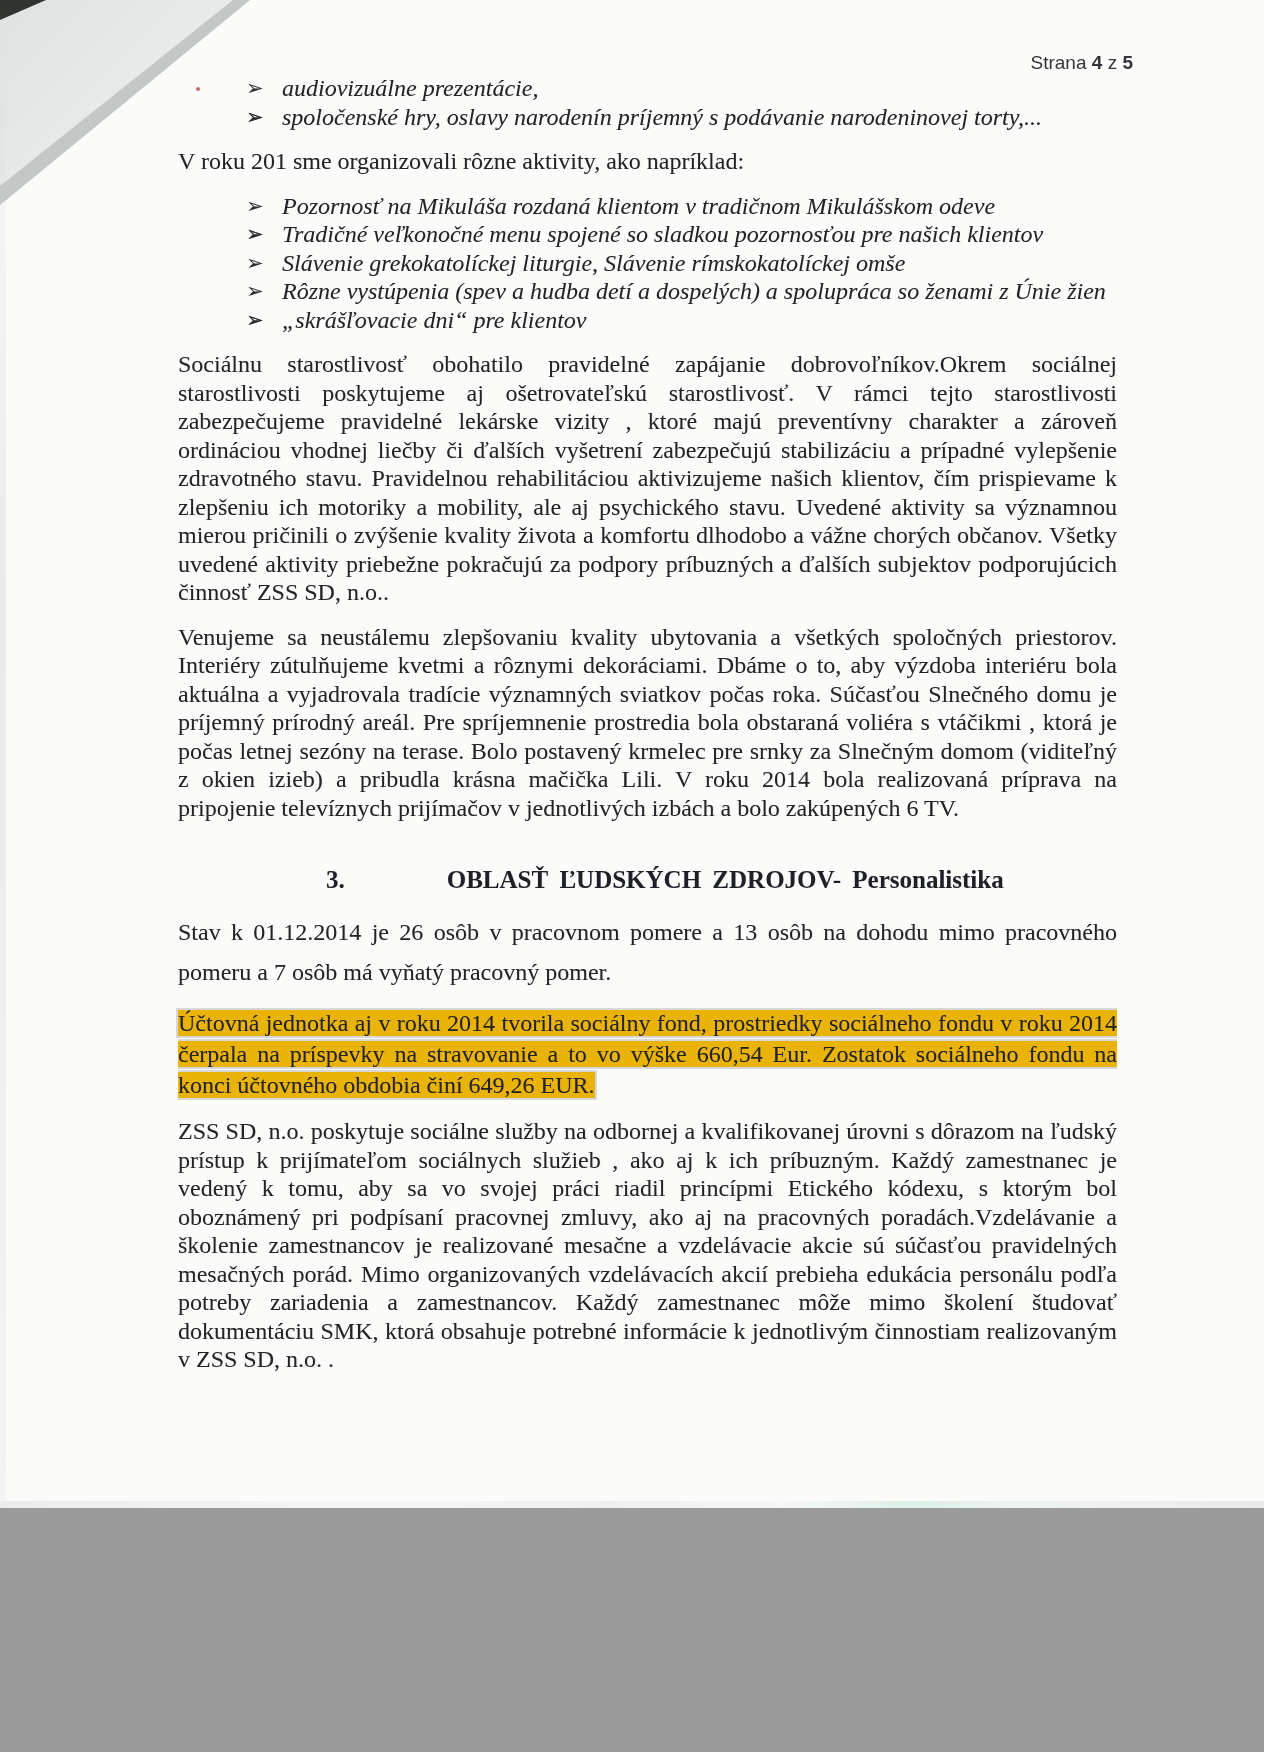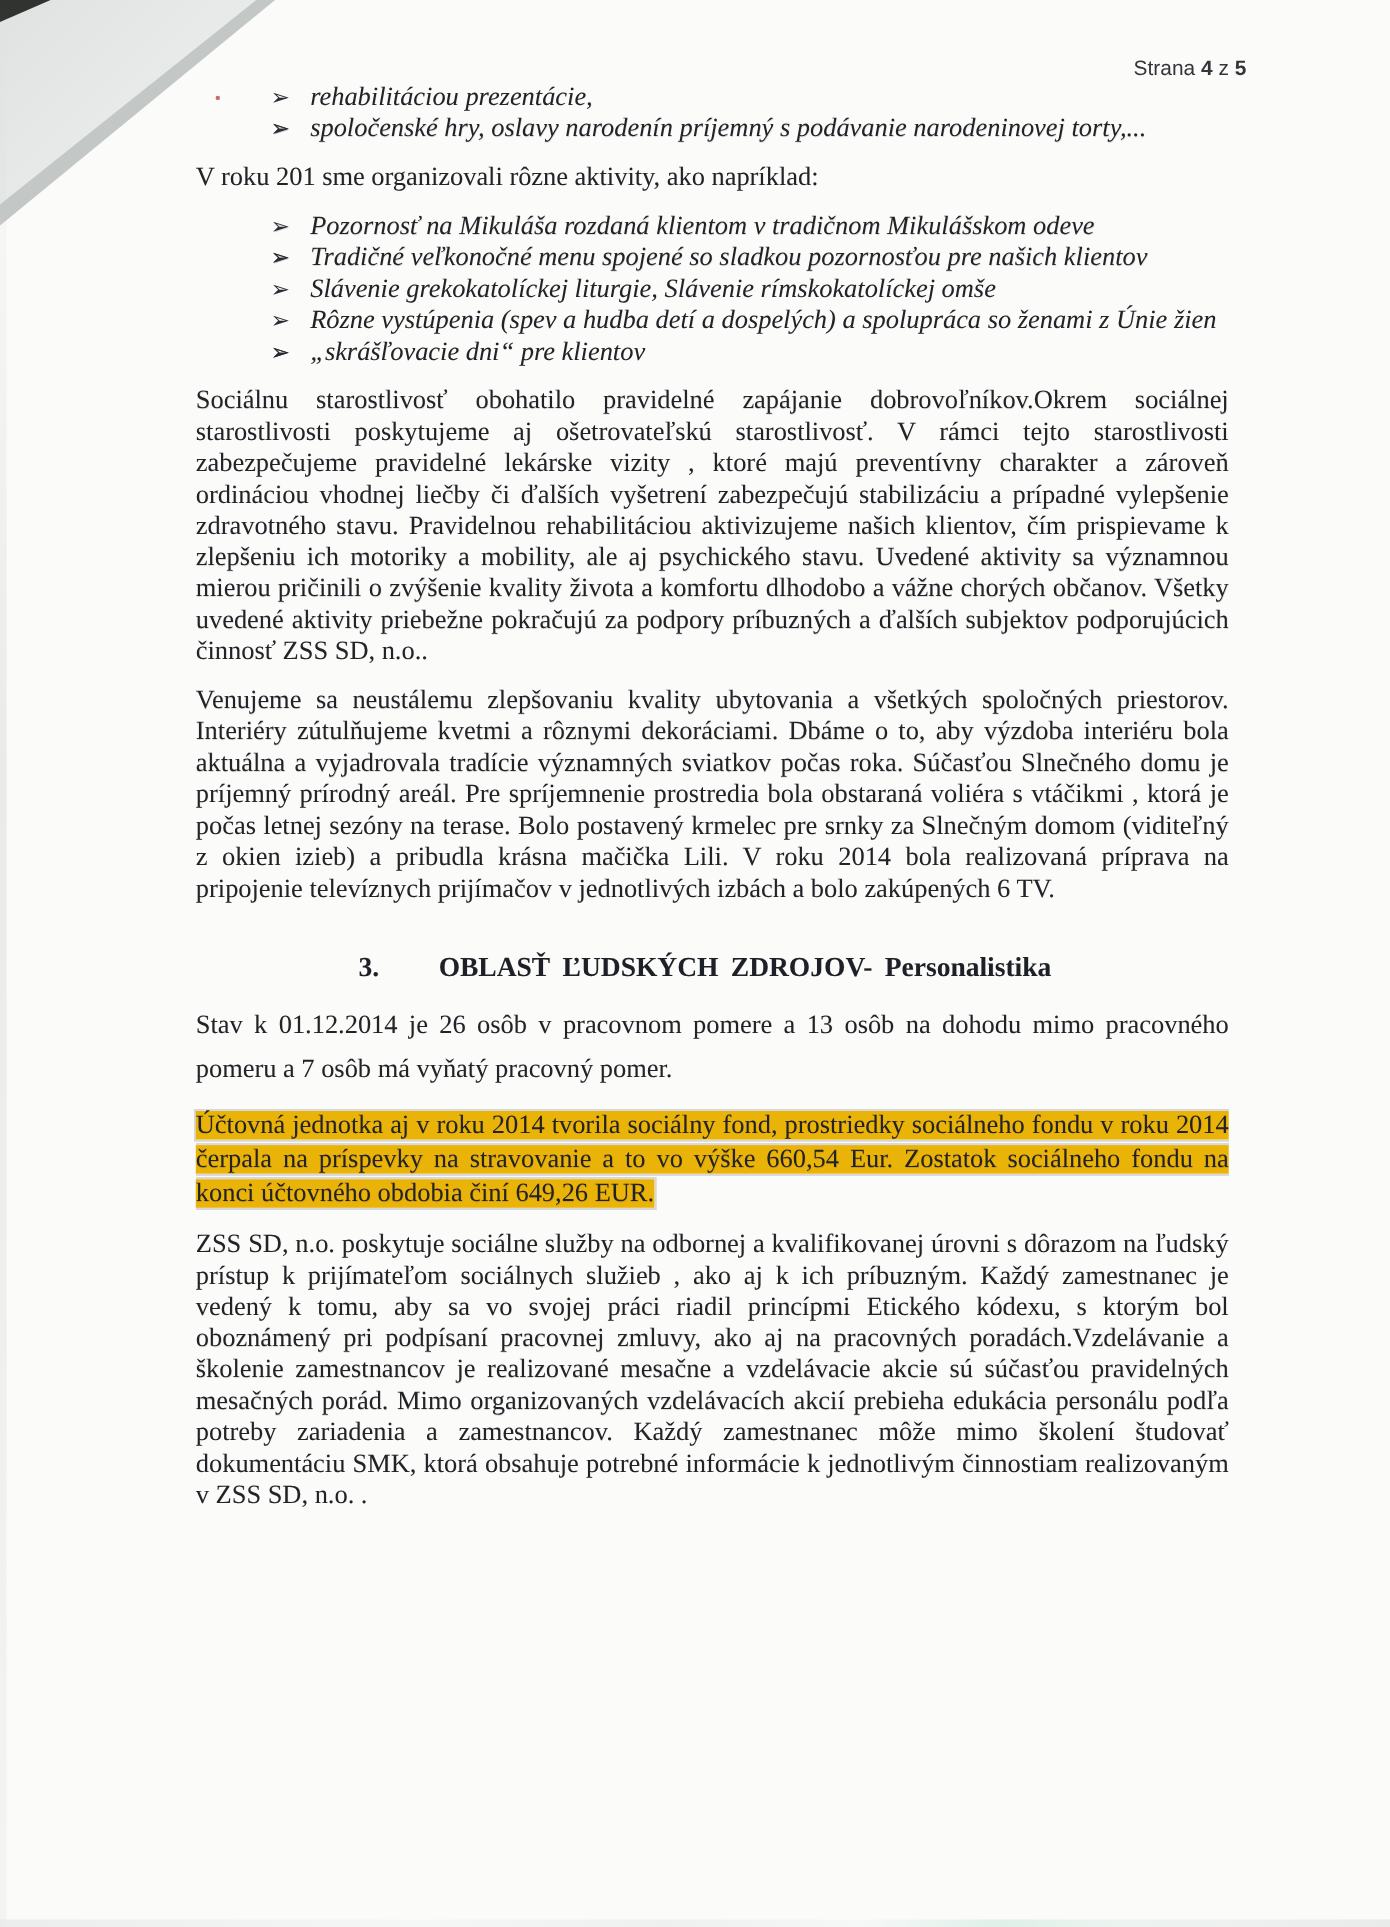--- a/index.html
+++ b/index.html
@@ -1,18 +1,18 @@
 <!DOCTYPE html>
 <html lang="sk"><head>
 <meta charset="utf-8">
 <style>
   html,body{margin:0;padding:0;background:#9a9a9a;}
   .page{
     position:relative;
-    width:1264px;height:1752px;
+    width:1264px;height:1508px;
     margin:0 auto;
     background:#fbfbfa;
     overflow:hidden;
     font-family:"Liberation Serif", serif;
     color:#232327;
   }
   
   .corner-shadow{
     position:absolute;left:0;top:0;width:260px;height:215px;
     background:linear-gradient(135deg,#dfe2e1 0%,#e9ecea 55%,#f2f4f3 100%);
@@ -75,21 +75,21 @@
   p.para{margin:16px;text-align:justify;}
   .p-social{margin-top:31px;}
   .p-environment{margin-top:21px;}
   .heading{
     margin:42px 0 0 0;
     padding-left:164px;
     font-size:25px;line-height:32px;font-weight:bold;color:#1e2027;
     text-align:left;
   }
   .heading .hnum{display:inline-block;margin-right:54px;}
-  .heading .htxt{word-spacing:5px;}
+  .heading .htxt{word-spacing:5px;margin-left:48px;}
   .p-staff{margin-top:24px;line-height:40px;text-align:left;}
   .p-fund-wrap{margin-top:12px;line-height:31px;}
   .p-fund-wrap .hl{
     background:#eab308;
     box-shadow:0 0 0 2px #d8d8d8;
   }
   .p-quality{margin-top:18px;}
 </style>
 </head>
 <body>
@@ -103,21 +103,21 @@
   <div class="left-edge"></div>
   <div class="bottom-strip"></div>
 
   <div class="content">
 
     <div class="page-header">
       <span>Strana</span>&nbsp;<span class="num">4</span>&nbsp;<span>z</span>&nbsp;<span class="num">5</span>
     </div>
 
     <ul class="blist list-general">
-      <li><span class="mk">➢</span><span>rehabilitáciou prezentácie,</span></li>
+      <li><span class="mk">➢</span><span>audiovizuálne prezentácie,</span></li>
       <li><span class="mk">➢</span></li>
       <li><span class="mk">➢</span><span>spoločenské hry, oslavy narodenín príjemný s podávanie narodeninovej torty,...</span></li>
     </ul>
 
     <p class="para intro">V roku 201 sme organizovali rôzne aktivity, ako napríklad:</p>
 
     <ul class="blist list-events">
       <li><span class="mk">➢</span><span>Pozornosť na Mikuláša rozdaná klientom v tradičnom Mikulášskom odeve</span></li>
       <li><span class="mk">➢</span></li>
       <li><span class="mk">➢</span><span>Tradičné veľkonočné menu spojené so sladkou pozornosťou pre našich klientov</span></li>

